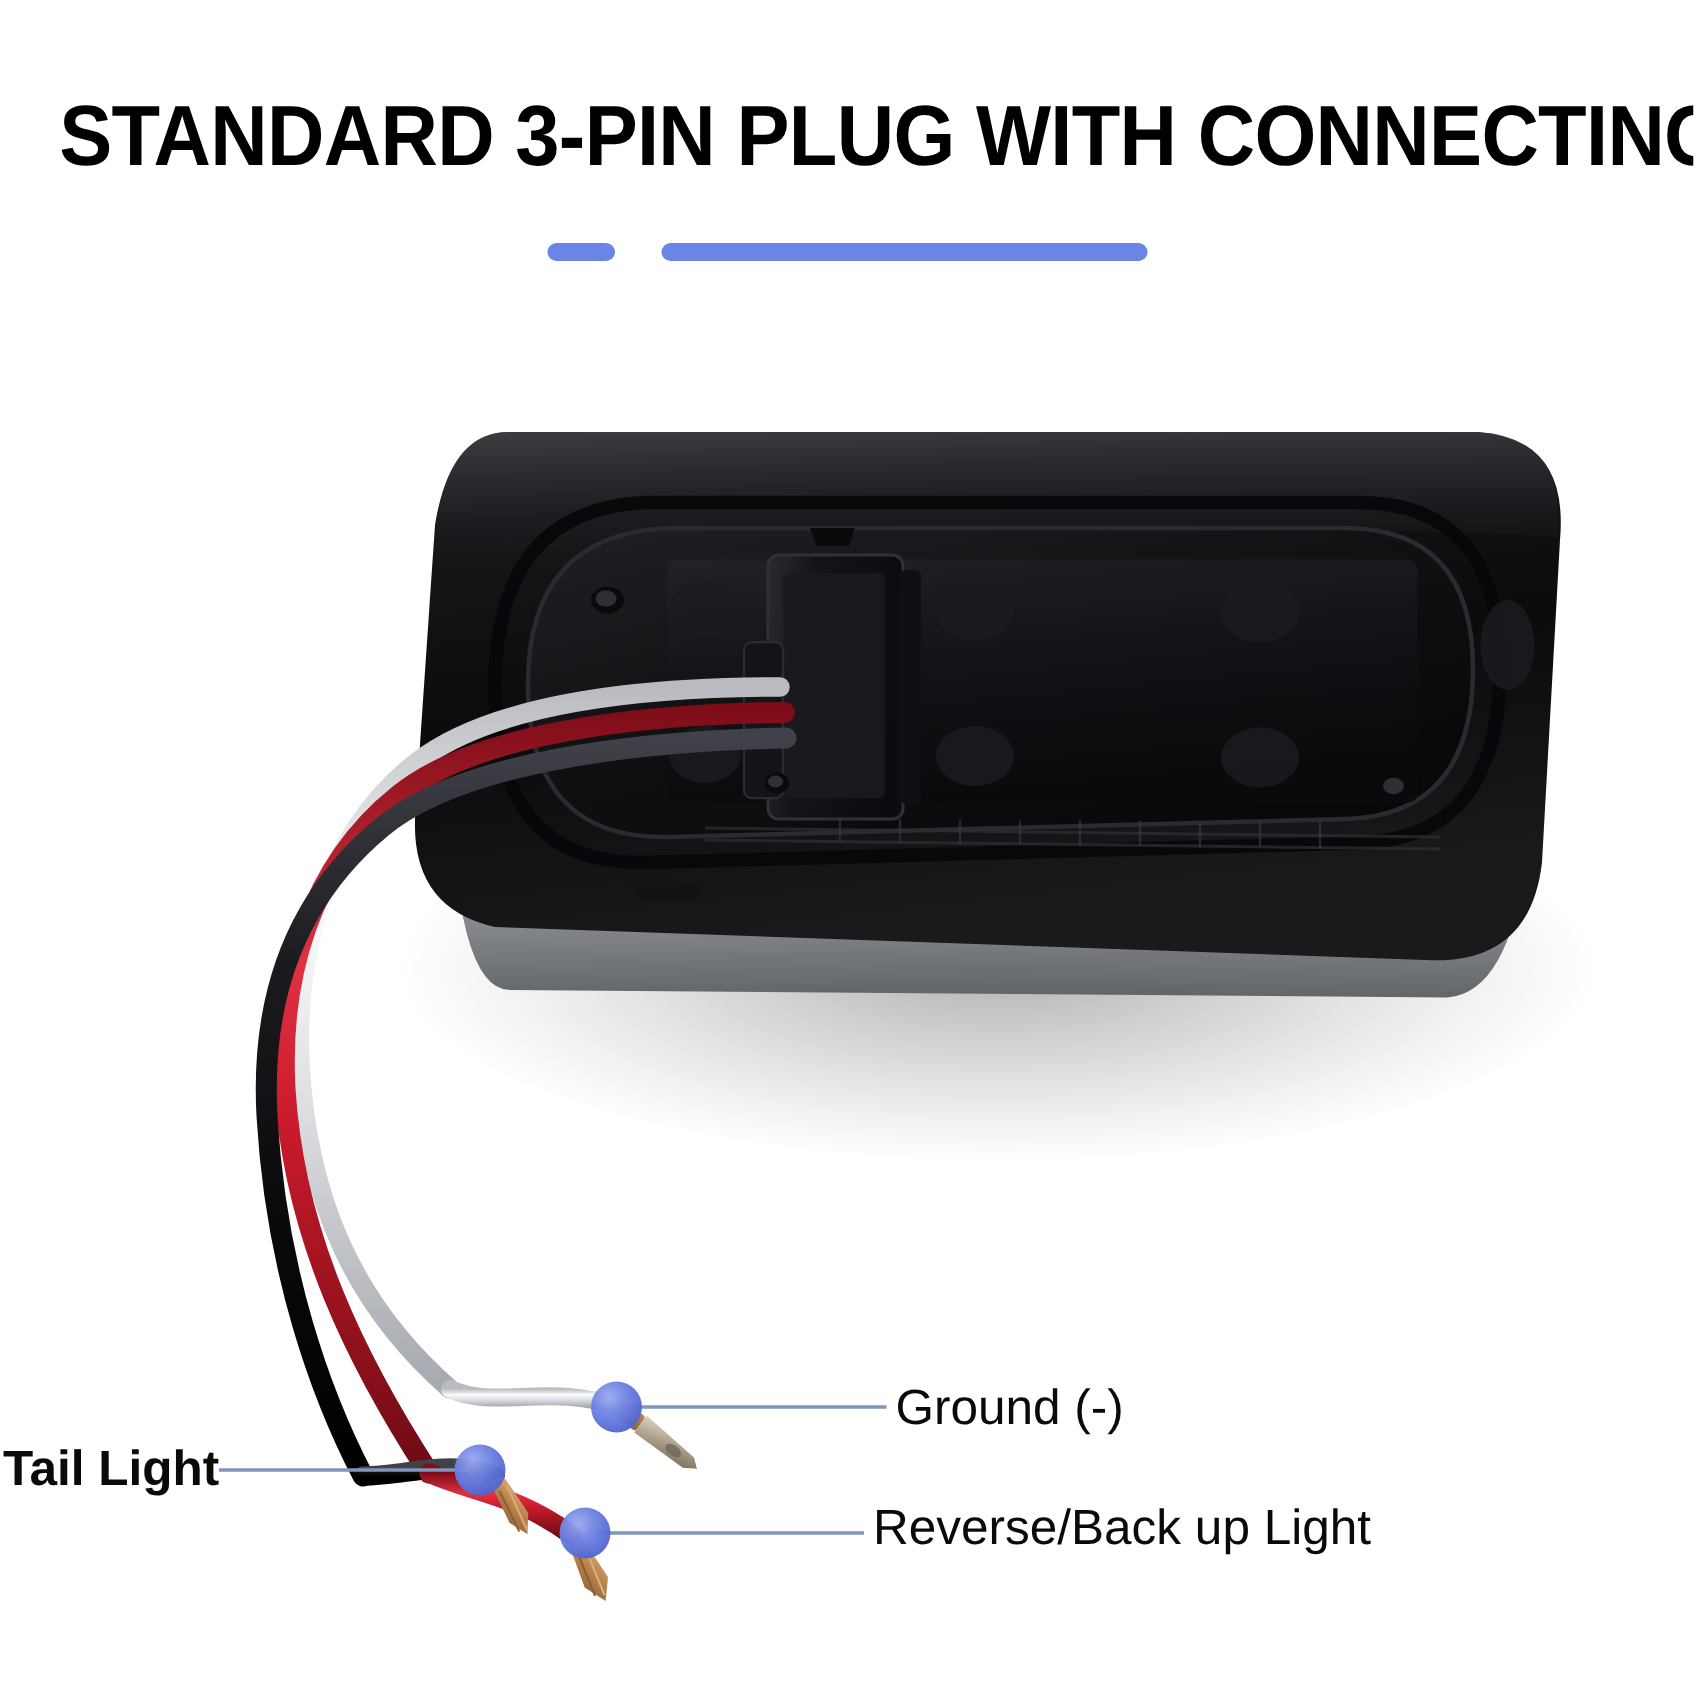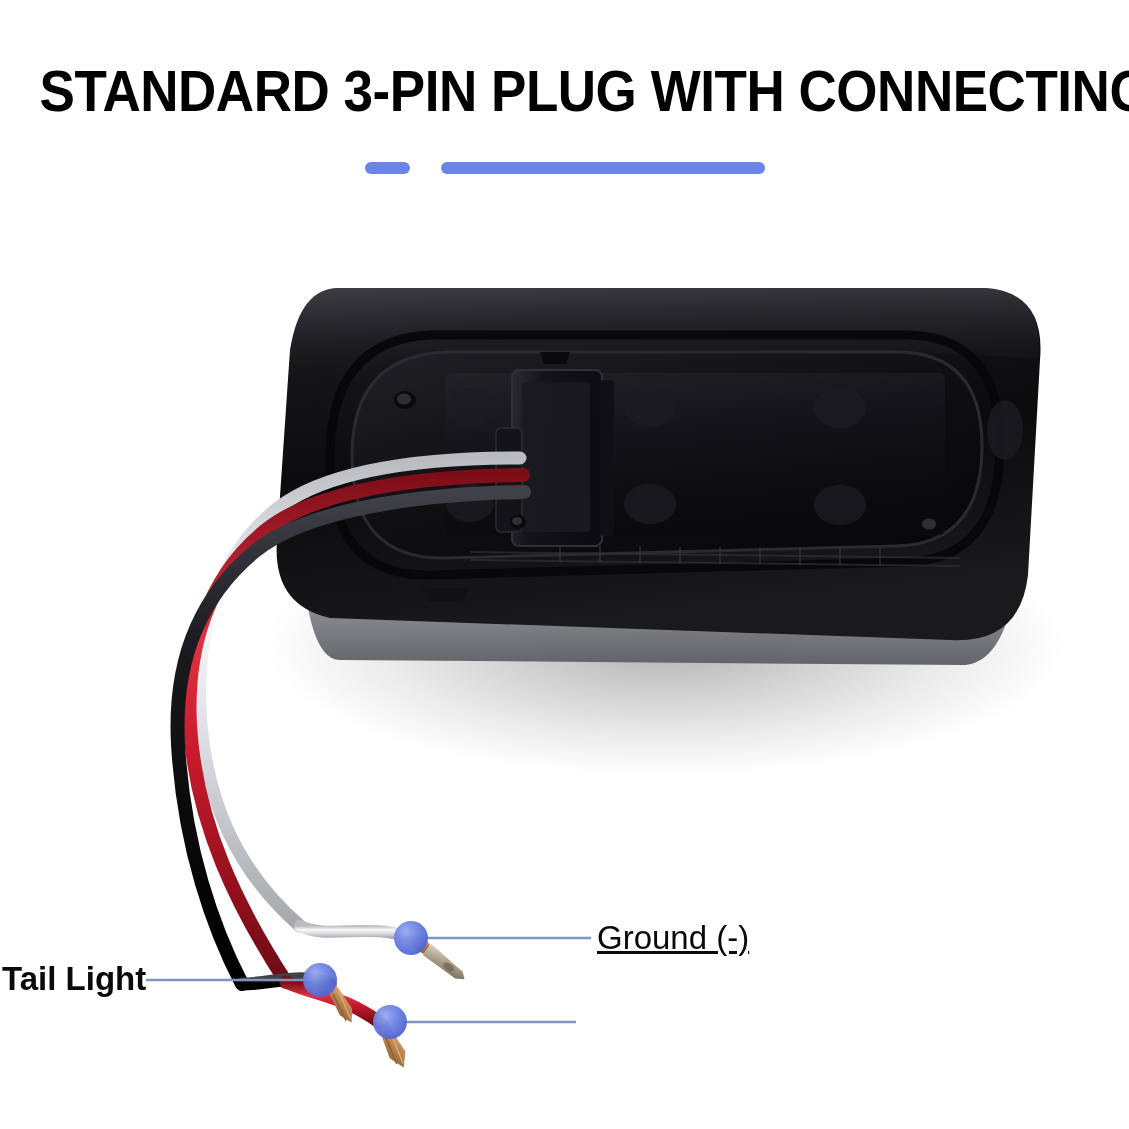--- a/index.html
+++ b/index.html
@@ -74,21 +74,21 @@
   .callout-label {
     position: absolute;
     font-family: "Liberation Sans", sans-serif;
     font-size: 33px;
     font-weight: 400;
     color: #0a0a0a;
     white-space: nowrap;
     line-height: 1;
   }
   #label-tail    { left: 2px;   top: 962px; font-weight: bold; }
-  #label-ground  { left: 597px; top: 921px; text-decoration: underline; }
+  #label-ground  { left: 597px; top: 921px; }
   #label-reverse { left: 582px; top: 1001px; }
 
   
   #callout-svg {
     position: absolute;
     left: 0;
     top: 0;
     width: 1129px;
     height: 1129px;
     pointer-events: none;
@@ -312,14 +312,15 @@
 
     <circle cx="320" cy="980" r="17" fill="url(#dotGrad)" opacity="0.95"></circle>
     <circle cx="411" cy="938" r="17" fill="url(#dotGrad)" opacity="0.95"></circle>
     <circle cx="390" cy="1022" r="17" fill="url(#dotGrad)" opacity="0.95"></circle>
   </svg>
 
   <div id="label-tail" class="callout-label">Tail Light</div>
 
   <div id="label-ground" class="callout-label">Ground (-)</div>
 
+  <div id="label-reverse" class="callout-label">Reverse/Back up Light</div>
 
 </div>
 
 </body></html>

